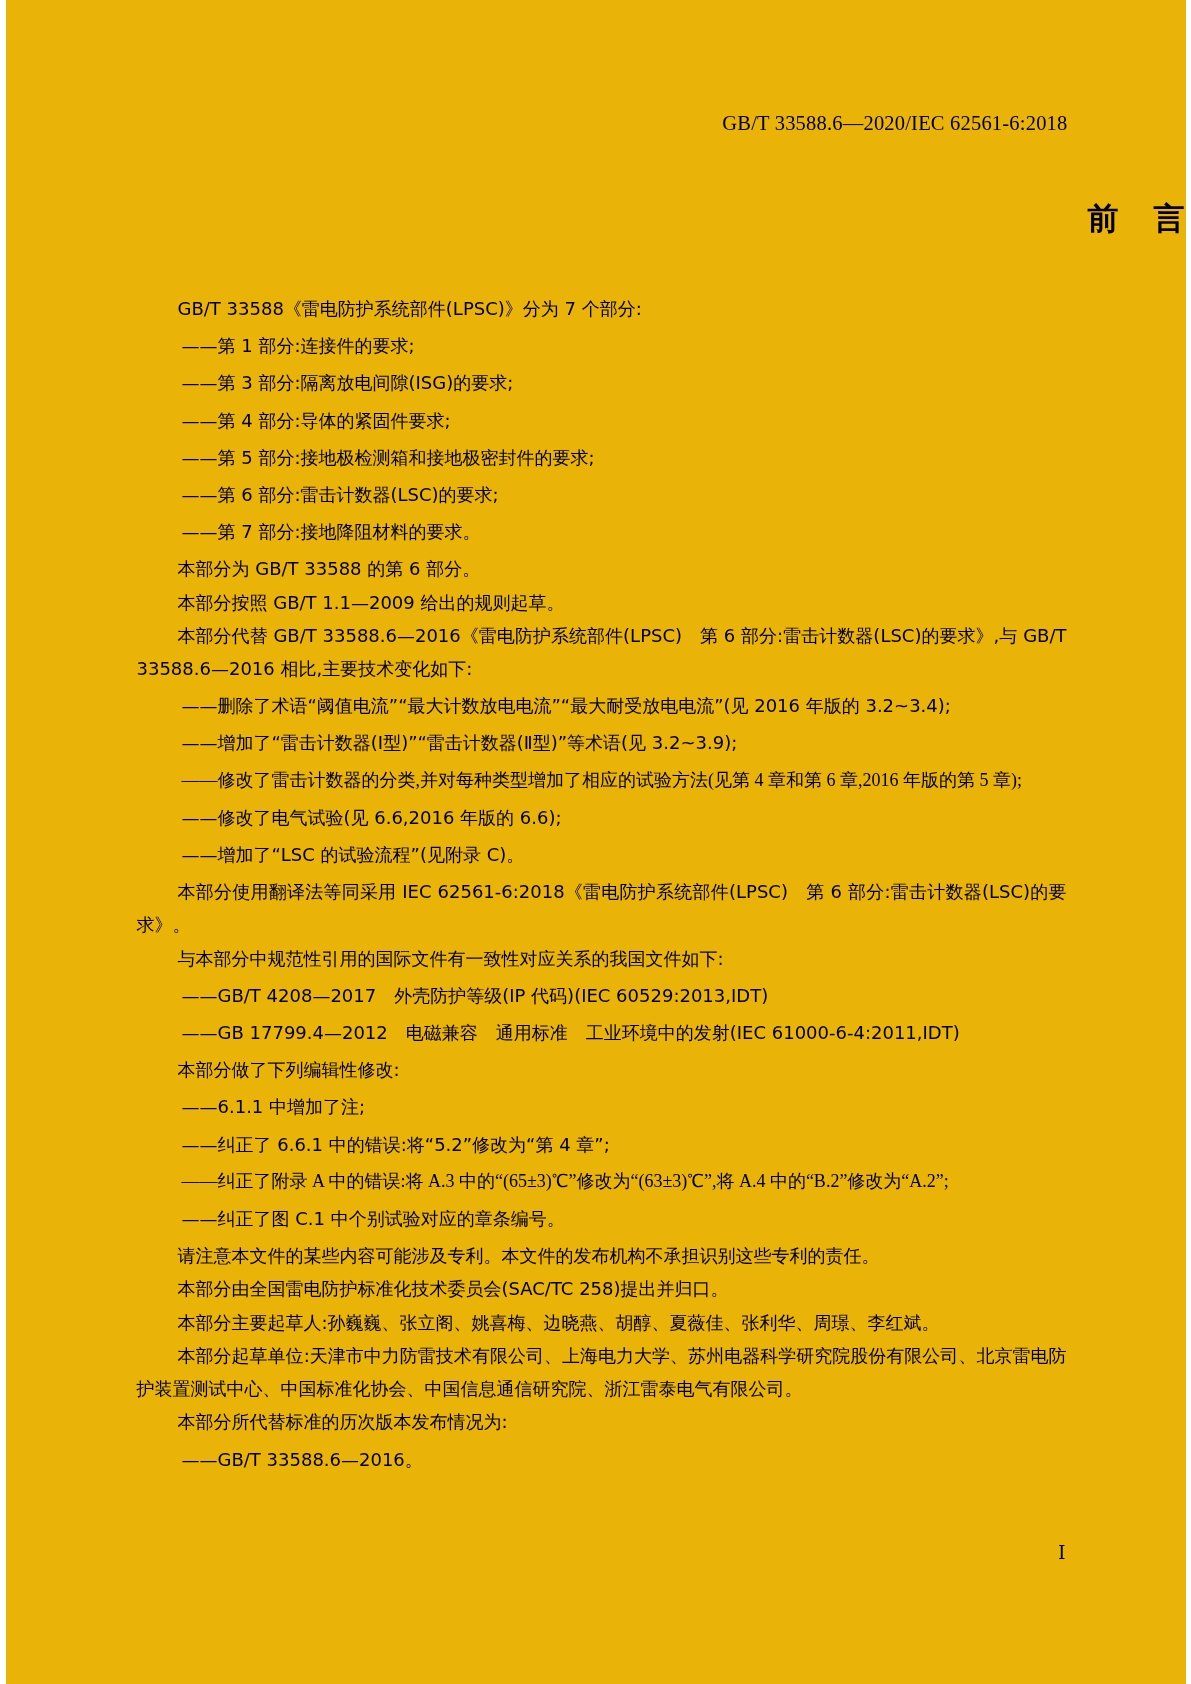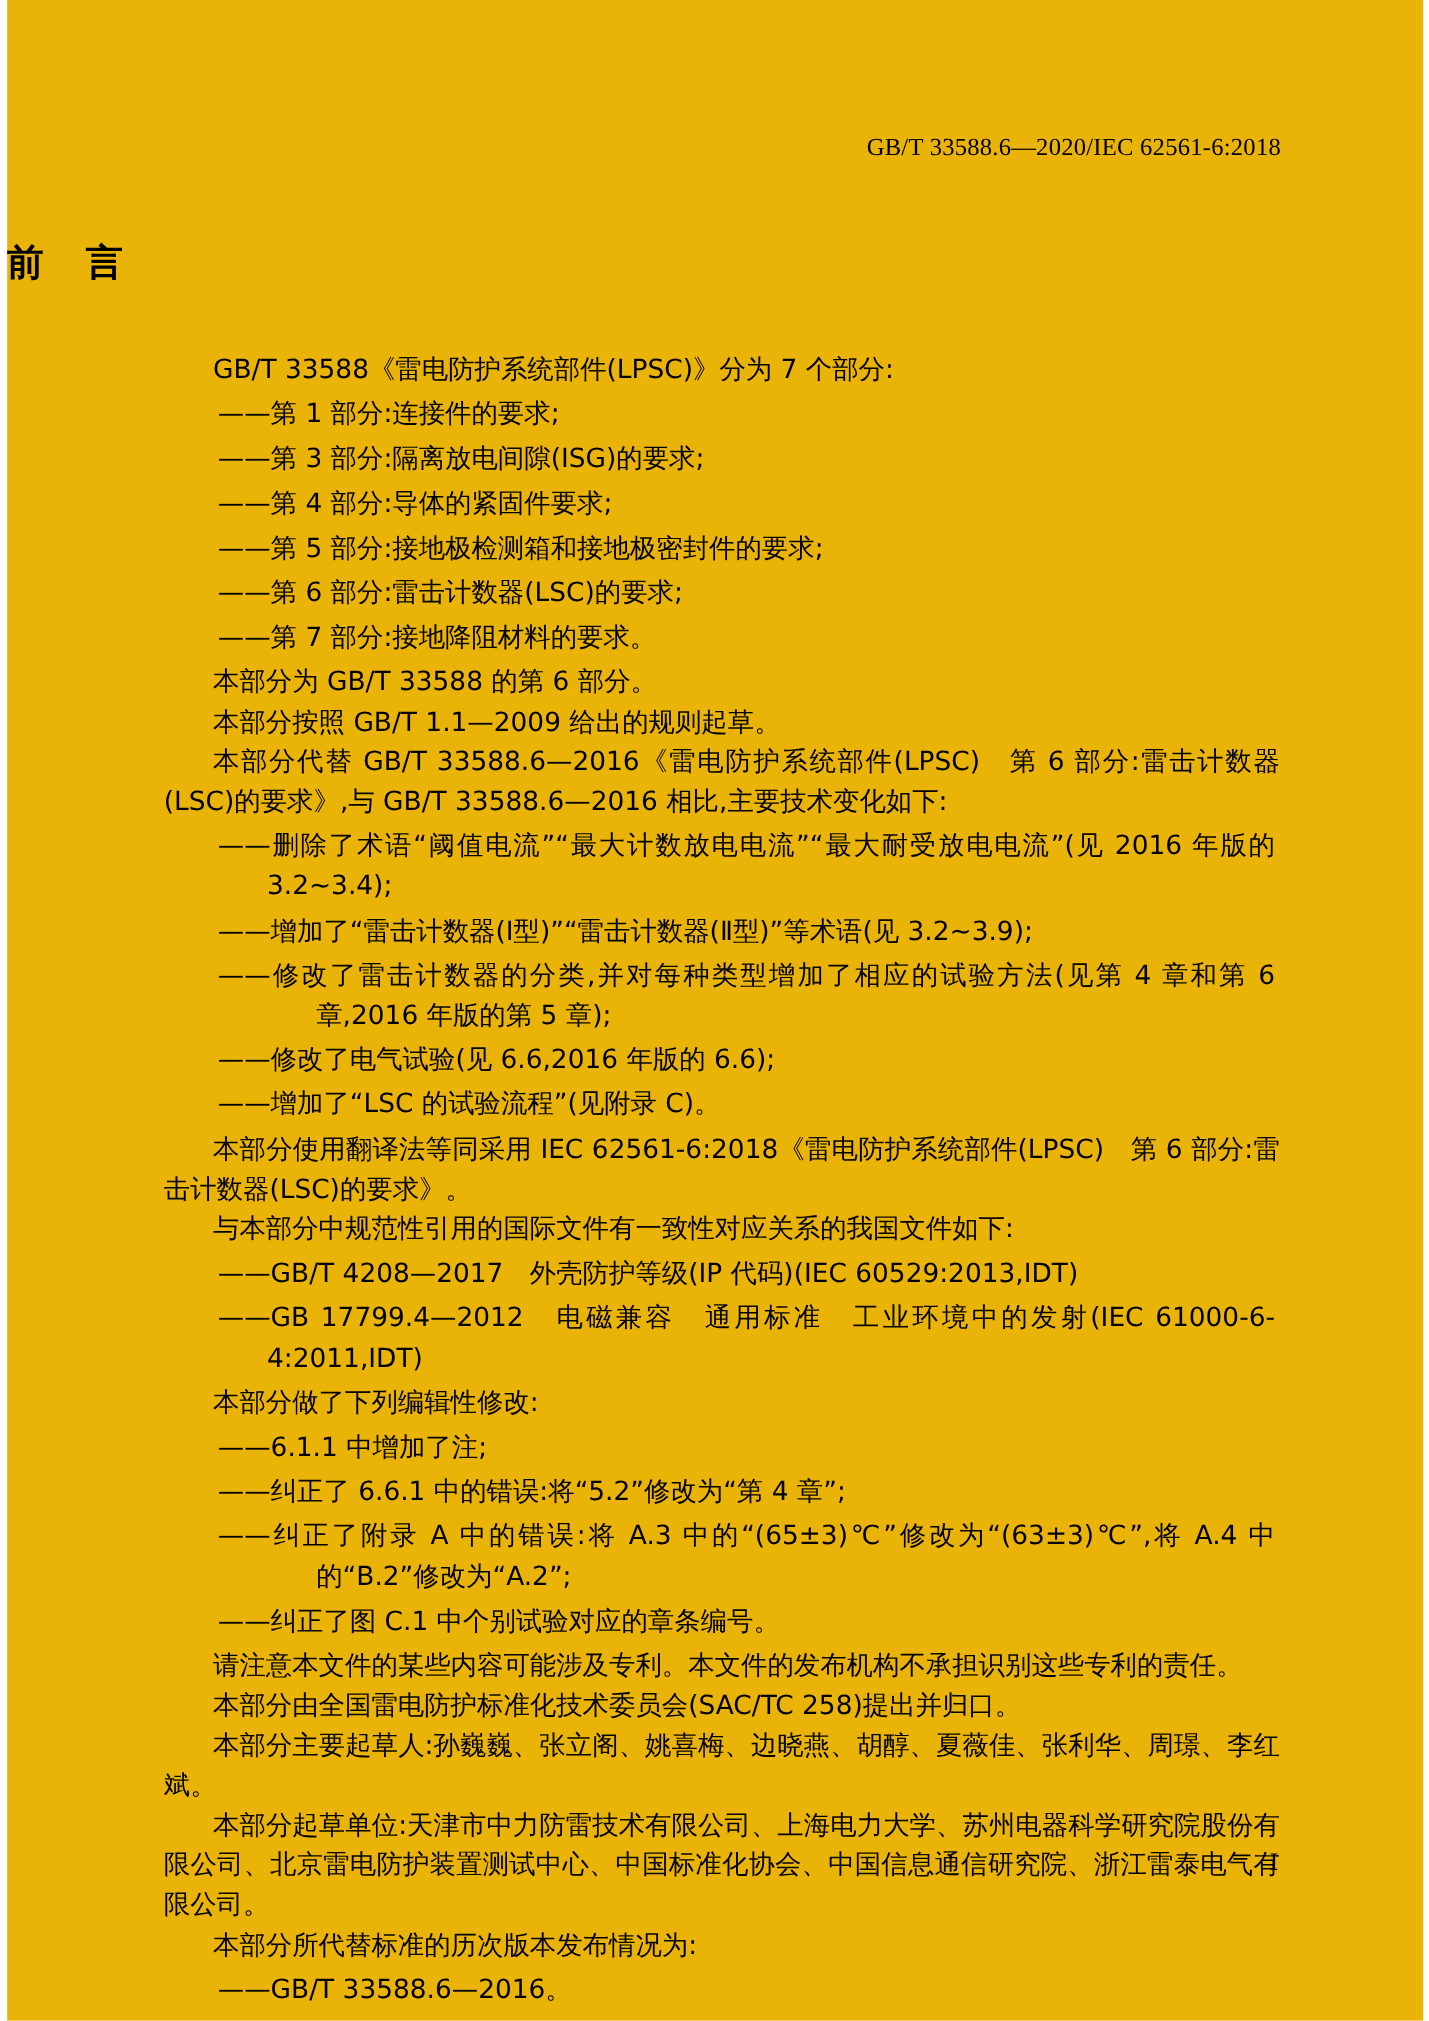--- a/index.html
+++ b/index.html
@@ -37,55 +37,56 @@
     display: inline-block;
     font-family: "Liberation Serif", "DejaVu Serif", serif;
   }
 
   
   .page-title {
     position: absolute;
     top: 198px;
     left: 0;
     right: 0;
-    text-align: left;
+    text-align: right;
     font-size: 31px;
     font-weight: bold;
     letter-spacing: 1px;
     font-family: "DejaVu Sans", "Liberation Sans", sans-serif;
   }
   .page-title .gap { display: inline-block; width: 34px; }
 
   
   .body-block {
     position: absolute;
     top: 292px;
     left: 131px;
     width: 930px;
-    font-size: 22px;
+    font-size: 18px;
     line-height: 33.2px;
   }
   .para {
     margin: 0;
     text-indent: 41px;
     text-align: justify;
     text-justify: inter-ideograph;
   }
 
   
   .item {
     margin: 4px;
     padding-left: 82px;
     text-indent: -41px;
     text-align: justify;
     text-justify: inter-ideograph;
   }
   .item.deep {
     padding-left: 123px;
     text-indent: -82px;
+    font-family: Liberation Serif, serif;
   }
 
   .cjk {
     font-family: "DejaVu Sans", "Liberation Sans", sans-serif;
   }
 
   
   .folio {
     position: absolute;
     bottom: 120px;

